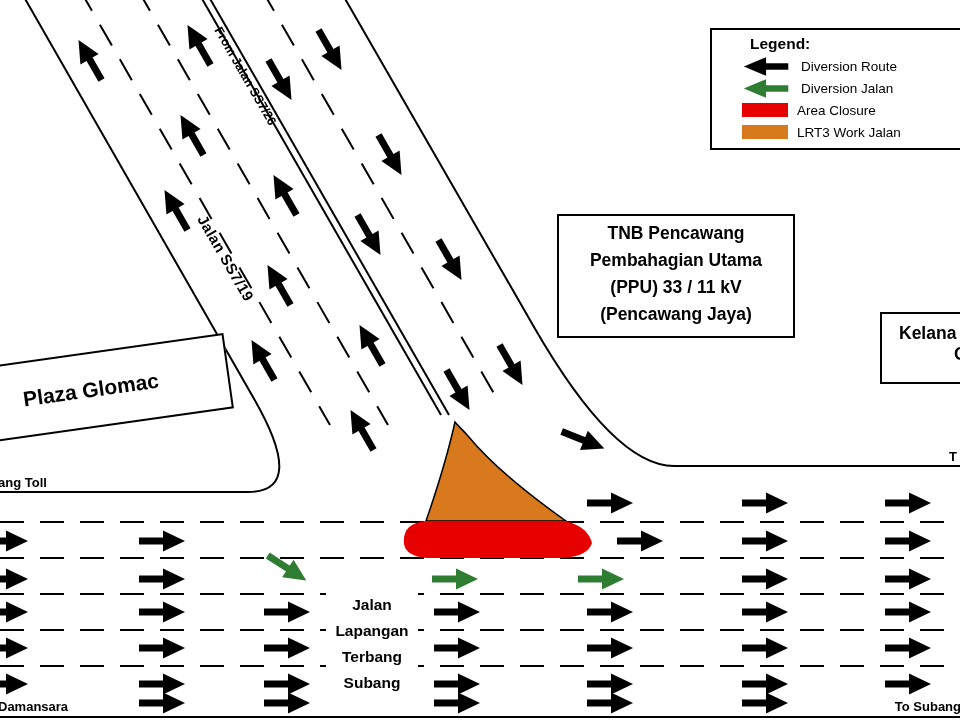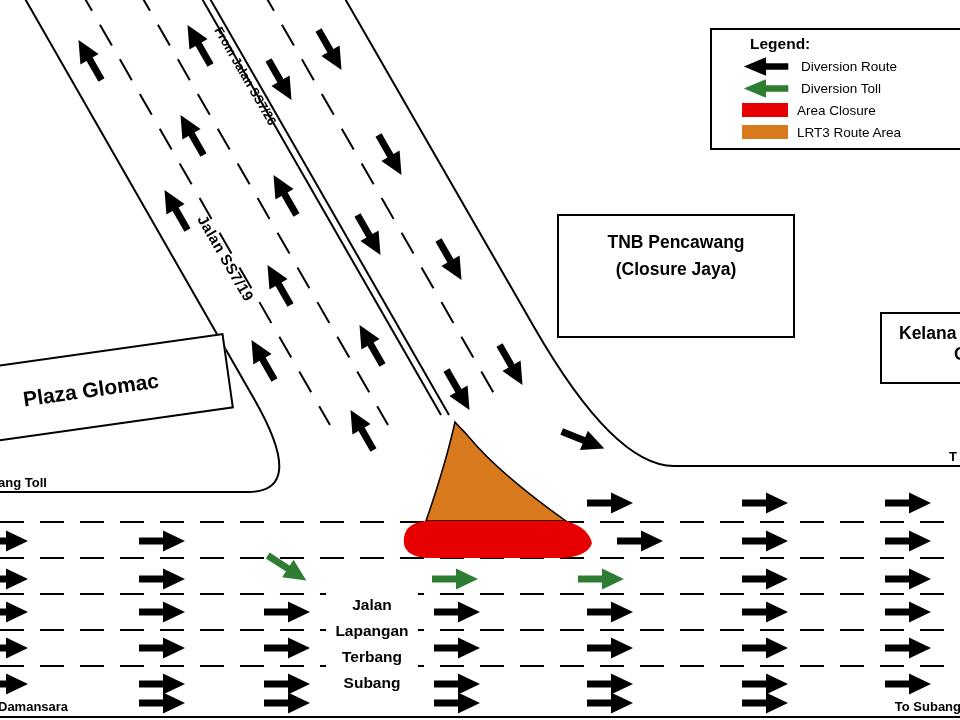--- a/index.html
+++ b/index.html
@@ -17,21 +17,21 @@
   .center-label text{font-weight:bold;font-size:15.5px;text-anchor:middle;}
   .ar-shaft{stroke:currentColor;stroke-width:7;}
   .ar-head{fill:currentColor;stroke:none;}
   .box{position:absolute;border:2.5px solid #000;background:#fff;box-sizing:border-box;}
   .legend{left:710px;top:28px;width:262px;height:122px;padding-top:5px;}
   .legend-title{font-weight:bold;font-size:15.5px;margin:0 0 2px 38px;}
   .legend-row{display:flex;align-items:center;gap:9px;height:22px;margin-left:30px;font-size:13.5px;}
   .legend-arrow{width:50px;height:21px;flex:0 0 auto;}
   .legend-rect{width:46px;height:14px;flex:0 0 auto;display:inline-block;}
   .tnb{left:557px;top:214px;width:238px;height:124px;text-align:center;font-weight:bold;
-       font-size:17.5px;line-height:27px;padding-top:13px;}
+       font-size:17.5px;line-height:27px;padding-top:4px;}
   .kelana{left:880px;top:312px;width:230px;height:72px;font-weight:bold;font-size:17.5px;padding-top:9px;}
   .k1{padding-left:17px;}
   .k2{padding-left:72px;}
   .plaza{left:-48px;top:352px;width:278px;height:76px;transform:rotate(-8deg);
          display:flex;align-items:center;justify-content:center;font-weight:bold;font-size:21px;}
 </style>
 </head>
 <body>
 
 <div class="stage">
@@ -322,35 +322,37 @@
         <line class="ar-shaft" x1="50" y1="11" x2="24" y2="11"></line>
           <polygon class="ar-head" points="2,11 26,1 26,21"></polygon>
       </svg>
       <span>Diversion Route</span>
     </div>
     <div class="legend-row">
       <svg class="legend-arrow" viewBox="0 0 54 22" style="color: rgb(46, 125, 50);">
         <line class="ar-shaft" x1="50" y1="11" x2="24" y2="11"></line>
           <polygon class="ar-head" points="2,11 26,1 26,21"></polygon>
       </svg>
-      <span>Diversion Toll</span>
+      <span>Diversion Jalan</span>
     </div>
     <div class="legend-row">
       <span class="legend-rect" style="color: rgb(230, 0, 0); background: rgb(230, 0, 0);"></span>
       <span>Area Closure</span>
     </div>
     <div class="legend-row">
       <span class="legend-rect" style="color: rgb(217, 121, 30); background: rgb(217, 121, 30);"></span>
-      <span>LRT3 Route Area</span>
+      <span>LRT3 Work Jalan</span>
     </div>
   </div>
 
   <div class="box tnb">
     <div>TNB Pencawang</div>
-    <div>(Closure Jaya)</div>
+    <div>Pembahagian Utama</div>
+    <div>(PPU) 33 / 11 kV</div>
+    <div>(Pencawang Jaya)</div>
   </div>
 
   <div class="box kelana">
     <div class="k1">Kelana</div>
     <div class="k2">Ce</div>
   </div>
 
   <div class="box plaza">
     <span>Plaza Glomac</span>
   </div>

